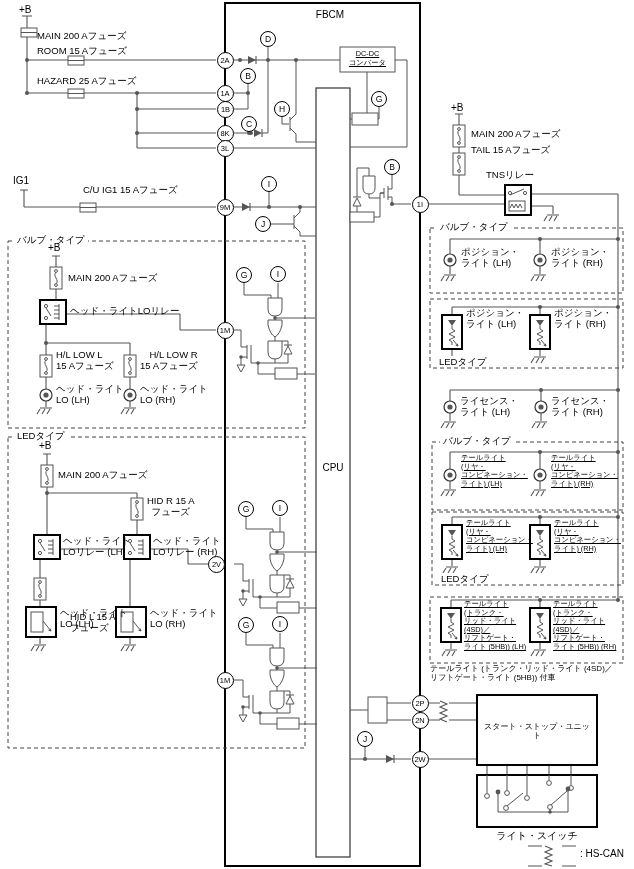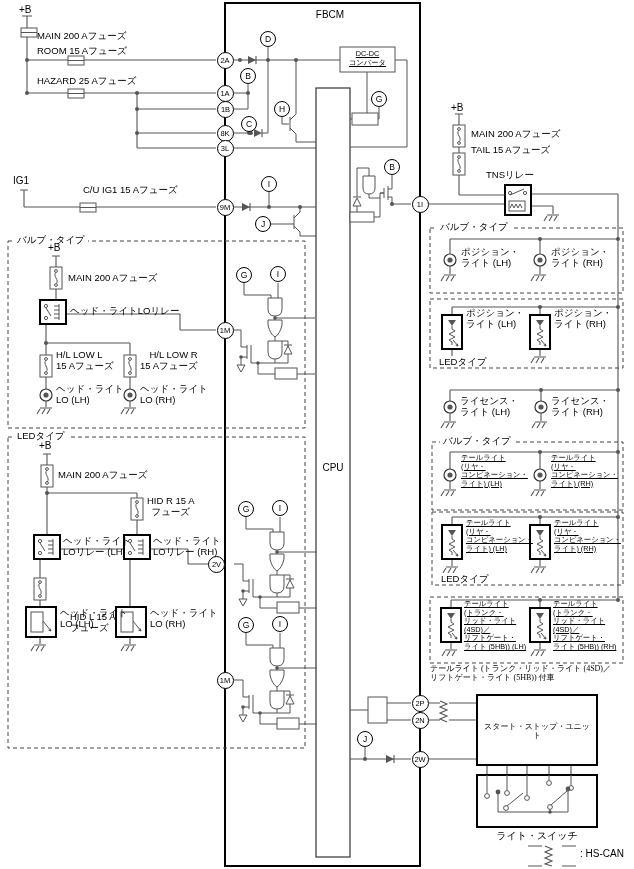--- a/index.html
+++ b/index.html
@@ -379,21 +379,21 @@
 リッド・ライト
 (4SD)／
 リフトゲート・
 ライト (5HB)) (LH)</div>
 <div class="lbl s7" style="left:553px;top:600px;">テールライト
 (トランク・
 リッド・ライト
 (4SD)／
 リフトゲート・
 ライト (5HB)) (RH)</div>
-<div class="lbl s8" style="left:430px;top:664px;font-family:Liberation Serif, serif;">テールライト (トランク・リッド・ライト (4SD)／
+<div class="lbl s8" style="left:430px;top:664px;">テールライト (トランク・リッド・ライト (4SD)／
 リフトゲート・ライト (5HB)) 付車</div>
 
 <div class="lbl s8 ctr" style="left:480px;top:722px;width:114px;">スタート・ストップ・ユニット</div>
 <div class="lbl ctr" style="left:477px;top:830px;width:120px;font-size:10px;">ライト・スイッチ</div>
 <div class="lbl s10" style="left:580px;top:848px;">: HS-CAN</div>
 
 <div class="cc" style="left:216.5px;top:51.5px;">2A</div>
 <div class="cc" style="left:216.5px;top:84.5px;">1A</div>
 <div class="cc" style="left:217px;top:100.5px;">1B</div>
 <div class="cc" style="left:216.5px;top:124.5px;">8K</div>

